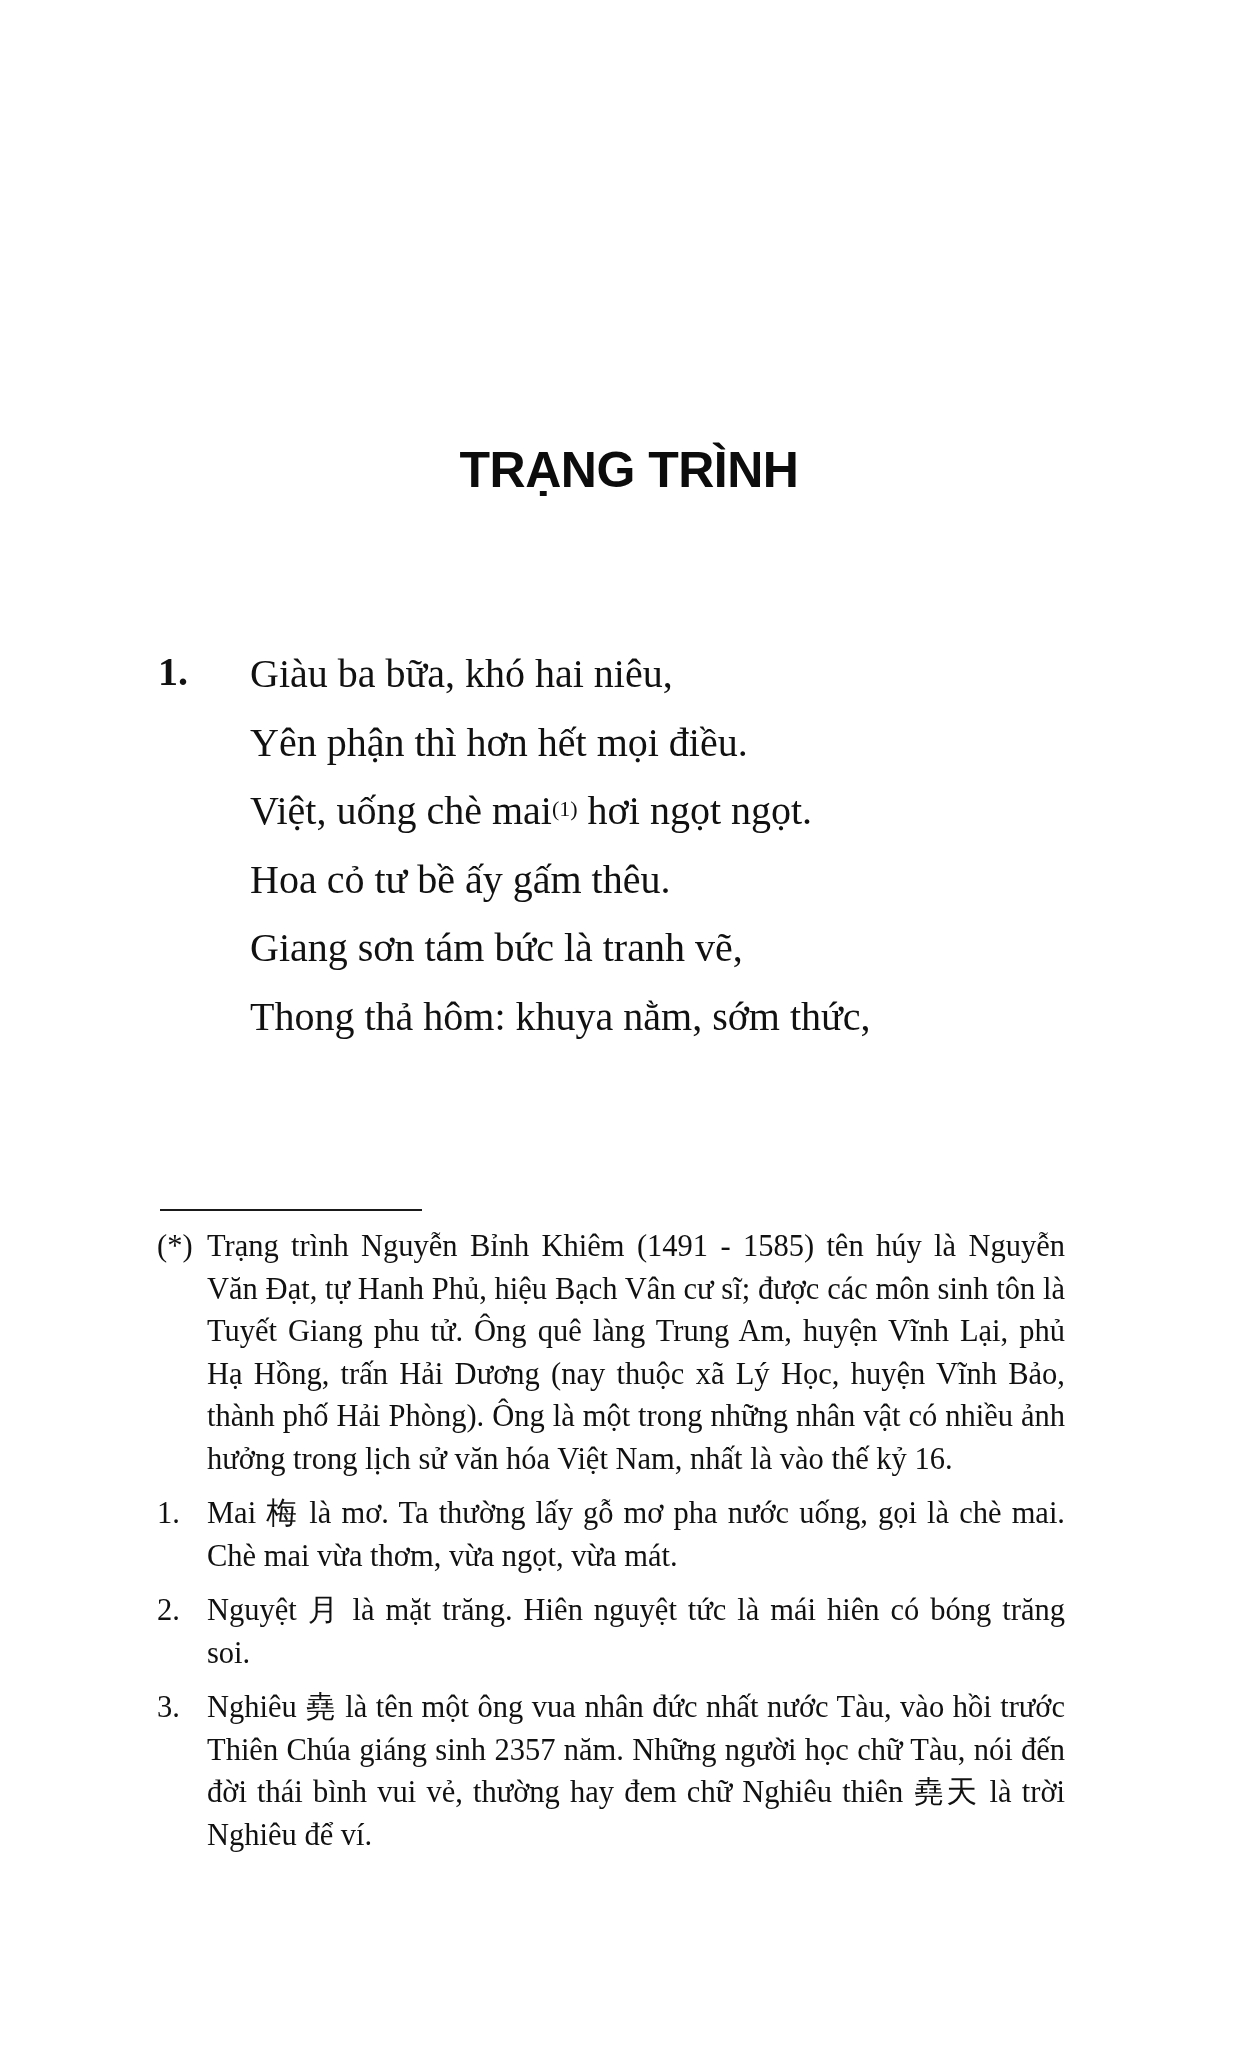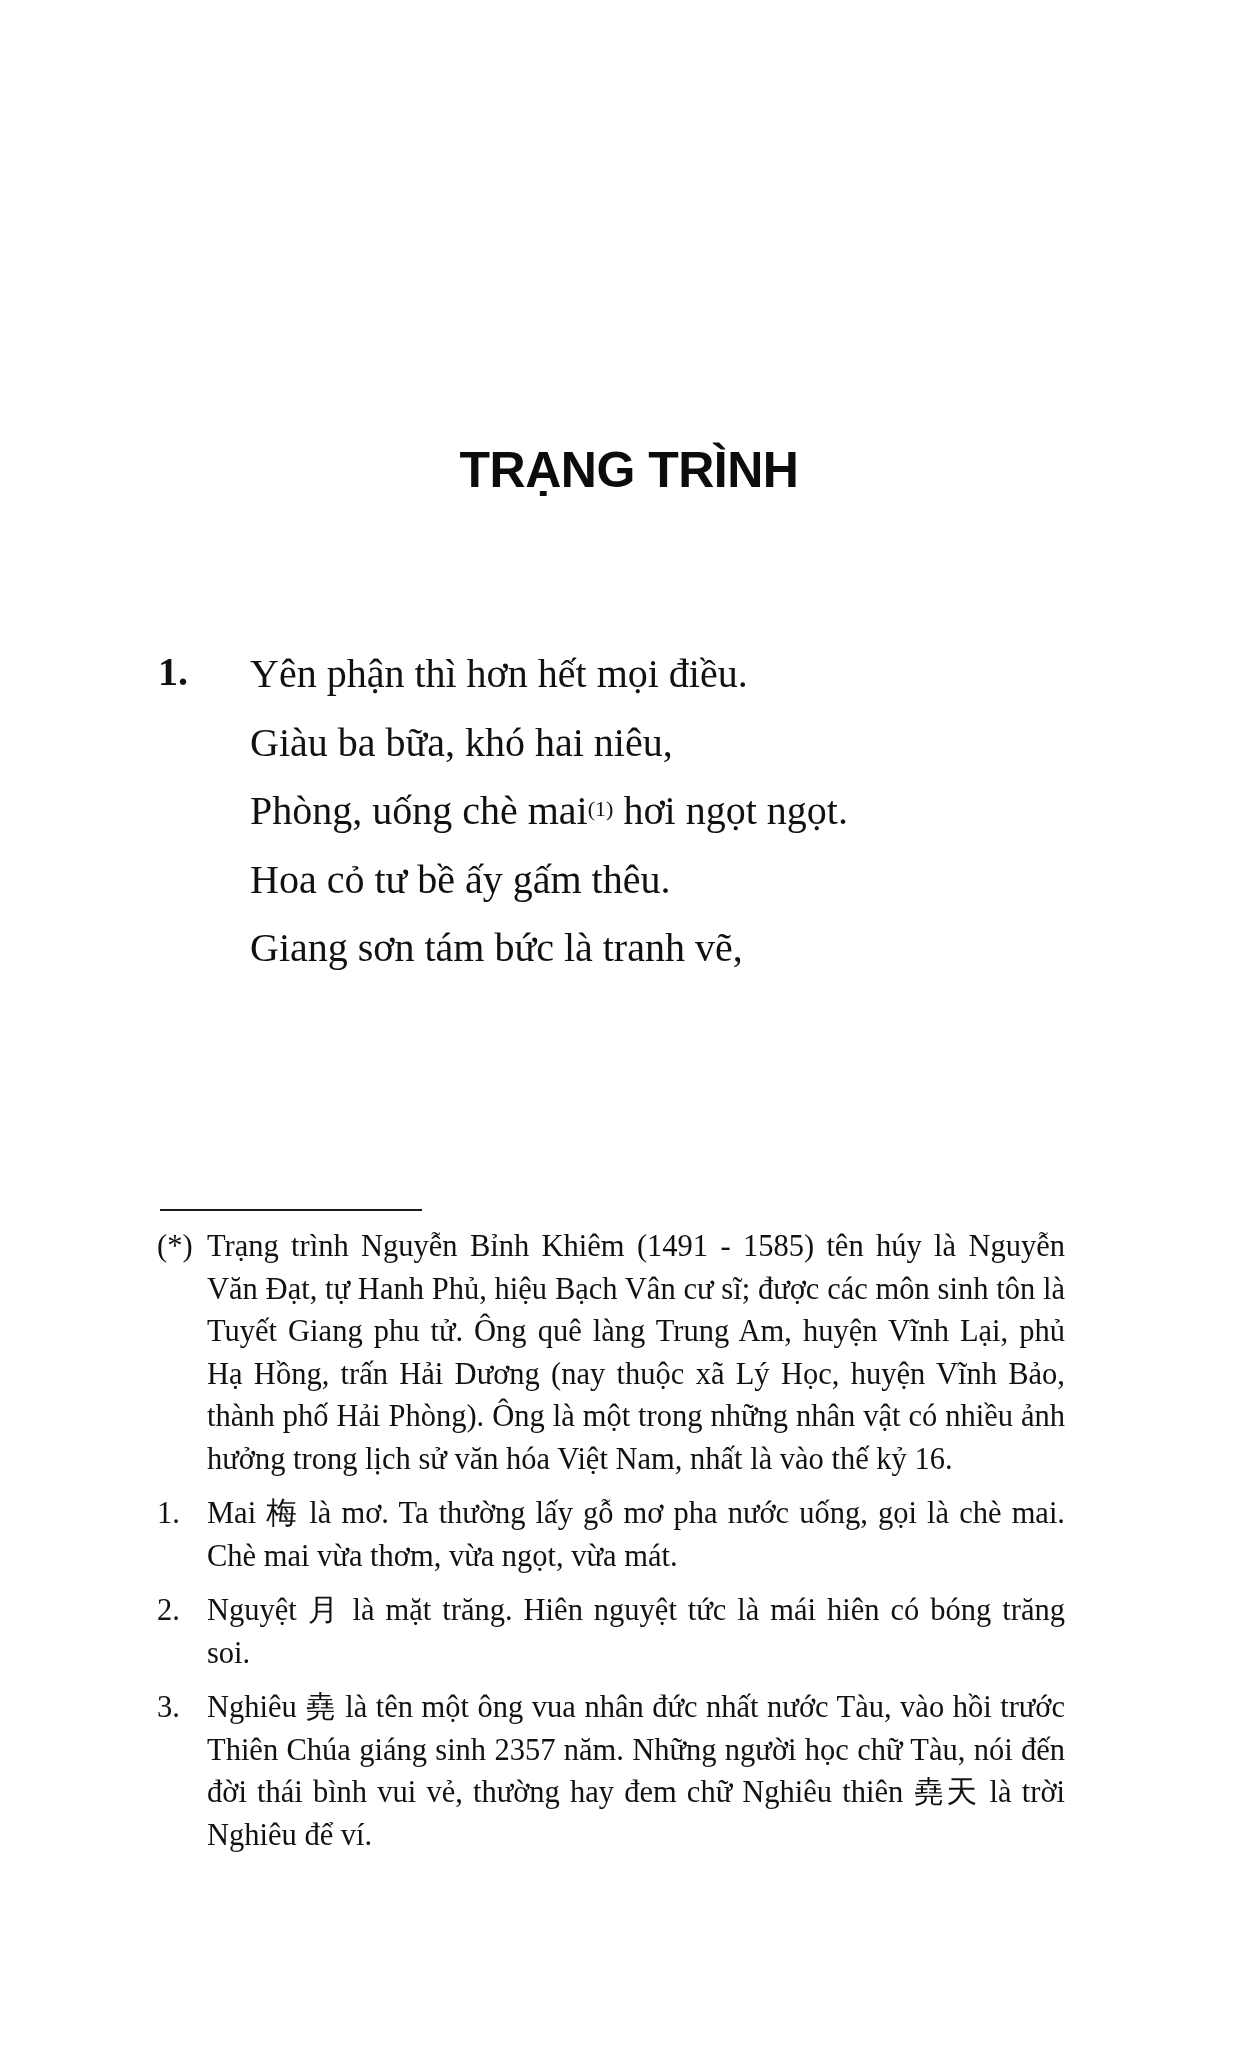--- a/index.html
+++ b/index.html
@@ -107,25 +107,26 @@
 
 <div class="page">
 
   <h1 class="title">
     <span class="line">TRẠNG TRÌNH</span>
   </h1>
 
   <div class="poem">
     <div class="poem-number">1.</div>
     <div class="poem-lines">
+      <div class="verse"><span>Giàu ba bữa, khó hai niêu,</span></div>
       <div class="verse"><span>Yên phận thì hơn hết mọi điều.</span></div>
-      <div class="verse"><span>Giàu ba bữa, khó hai niêu,</span></div>
-      <div class="verse"><span>Phòng, uống chè mai</span><sup>(1)</sup><span> hơi ngọt ngọt.</span></div>
+      <div class="verse"><span>Việt, uống chè mai</span><sup>(1)</sup><span> hơi ngọt ngọt.</span></div>
       <div class="verse"><span>Hoa cỏ tư bề ấy gấm thêu.</span></div>
       <div class="verse"><span>Giang sơn tám bức là tranh vẽ,</span></div>
+      <div class="verse"><span>Thong thả hôm: khuya nằm, sớm thức,</span></div>
     </div>
   </div>
 
   <div class="rule"></div>
 
   <div class="notes">
     <div class="note star">
       <span class="marker">(*)</span>
       <span>Trạng trình Nguyễn Bỉnh Khiêm (1491 - 1585) tên húy là Nguyễn Văn Đạt, tự Hanh Phủ, hiệu Bạch Vân cư sĩ; được các môn sinh tôn là Tuyết Giang phu tử. Ông quê làng Trung Am, huyện Vĩnh Lại, phủ Hạ Hồng, trấn Hải Dương (nay thuộc xã Lý Học, huyện Vĩnh Bảo, thành phố Hải Phòng). Ông là một trong những nhân vật có nhiều ảnh hưởng trong lịch sử văn hóa Việt Nam, nhất là vào thế kỷ 16.</span>
     </div>

